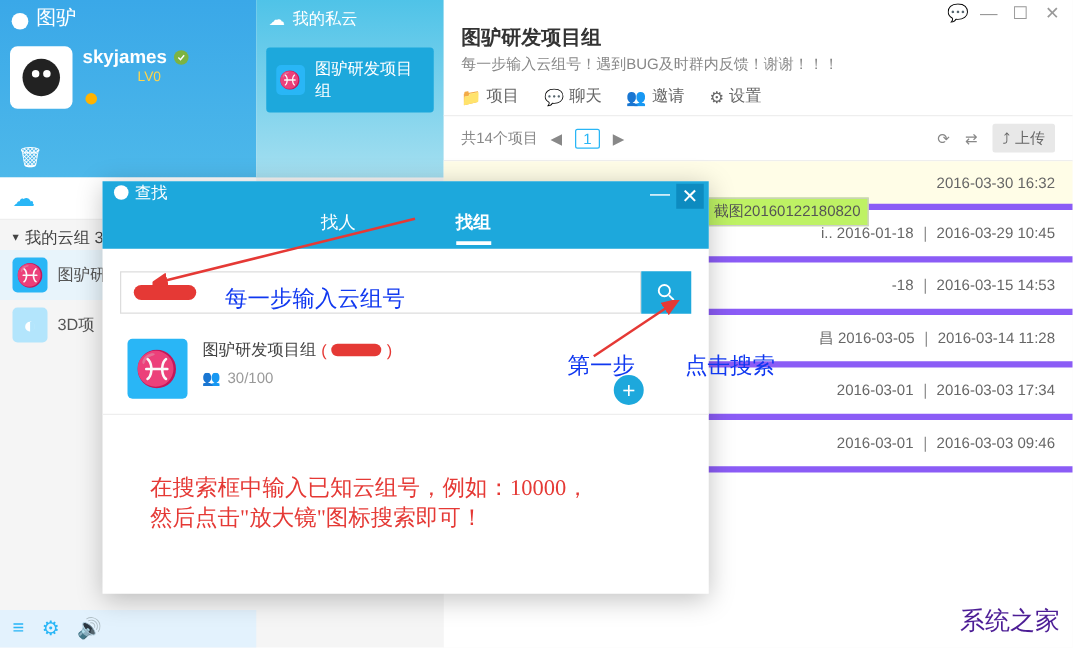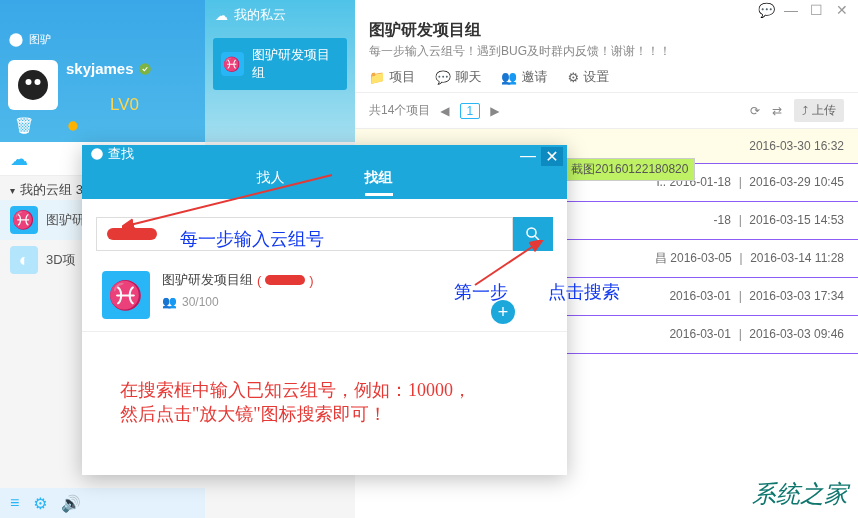--- a/index.html
+++ b/index.html
@@ -1,26 +1,26 @@
 <!DOCTYPE html>
 <html><head>
 <meta charset="utf-8">
 <style>
 * { margin: 0; padding: 0; box-sizing: border-box; font-family: "Microsoft YaHei", Arial, sans-serif; }
 body { width: 858px; height: 518px; background: #f5f5f5; position: relative; overflow: hidden; }
 
 
 .left-panel { position: absolute; left: 0; top: 0; width: 205px; height: 142px; background: linear-gradient(180deg, #3aa8e8, #4db8ea); }
-.app-header { display: flex; align-items: flex-start; padding: 4px 8px; color: #fff; font-size: 11px; margin-top: 28px; }
+.app-header { display: flex; align-items: flex-end; padding: 4px 8px; color: #fff; font-size: 16px; }
 .app-logo { width: 16px; height: 16px; margin-right: 5px; }
 .user-area { display: flex; padding: 8px; }
 .avatar { width: 50px; height: 50px; border-radius: 6px; background: #fff; display: flex; align-items: center; justify-content: center; }
 .user-info { margin-left: 8px; color: #fff; }
 .username { font-weight: bold; font-size: 15px; display: flex; align-items: center; gap: 4px; }
-.badge-v { color: #ffd54a; font-size: 17px; margin-top: 18px; padding-left: 44px; }
+.badge-v { color: #ffd54a; font-size: 11px; margin-top: 2px; padding-left: 44px; }
 .trash-icon { position: absolute; left: 14px; top: 116px; color: #fff; font-size: 16px; }
 
 
 .cloud-tabs { position: absolute; left: 0; top: 142px; width: 205px; height: 34px; background: #fff; display: flex; align-items: center; padding: 0 10px; gap: 14px; border-bottom: 1px solid #eee; }
 .cloud-icon { color: #29b6f6; font-size: 18px; }
 
 
 .mygroup-row { position: absolute; left: 0; top: 176px; width: 205px; padding: 5px 10px; font-size: 13px; color: #444; display: flex; align-items: center; }
 .tri { font-size: 10px; margin-right: 5px; }
 
@@ -48,21 +48,21 @@
 .main-sub { padding: 2px 14px; font-size: 12px; color: #888; }
 .tab-row { display: flex; align-items: center; padding: 6px 14px; gap: 20px; font-size: 13px; color: #666; border-bottom: 1px solid #eee; }
 .tab-row .t { display: flex; align-items: center; gap: 4px; }
 
 .pager { display: flex; align-items: center; padding: 6px 14px; gap: 10px; font-size: 12px; color: #888; border-bottom: 1px solid #eee; }
 .pg-box { border: 1px solid #29b6f6; color: #29b6f6; padding: 0 6px; border-radius: 2px; }
 .pager .right { margin-left: auto; display: flex; align-items: center; gap: 12px; }
 .upload-btn { background: #e8e8e8; padding: 3px 8px; border-radius: 2px; display: flex; align-items: center; gap: 4px; color: #666; }
 
 .file-list { }
-.file-row { display: flex; align-items: center; padding: 10px 14px; font-size: 12px; color: #666; border-bottom: 1px solid #8b5cf6; gap: 20px; }
+.file-row { display: flex; align-items: center; padding: 10px 14px; font-size: 12px; color: #666; border-bottom: 5px solid #8b5cf6; gap: 20px; }
 .file-row.hl { background: #fffde7; }
 .tooltip-box { position: absolute; left: 564px; top: 158px; background: #bef264; border: 1px solid #ccc; padding: 2px 6px; font-size: 12px; color: #555; }
 
 
 .dialog { position: absolute; left: 82px; top: 145px; width: 485px; height: 330px; background: #fff; box-shadow: 0 4px 20px rgba(0,0,0,0.25); }
 .dlg-head { height: 54px; background: #1da8dc; color: #fff; }
 .dlg-title { display: flex; align-items: center; padding: 0 8px; font-size: 13px; gap: 4px; }
 .dlg-ctrl { position: absolute; right: 4px; top: 2px; display: flex; gap: 2px; }
 .dlg-ctrl span { width: 22px; text-align: center; cursor: pointer; }
 .dlg-ctrl .close { background: #0d8bc0; }
@@ -80,21 +80,21 @@
 .result-info { font-size: 13px; color: #444; }
 .result-name { display: flex; align-items: center; gap: 4px; }
 .red-scr { background: #e53935; width: 40px; height: 10px; border-radius: 5px; display: inline-block; }
 .members { display: flex; align-items: center; gap: 5px; color: #999; font-size: 12px; margin-top: 6px; }
 .plus-badge { position: absolute; left: 491px; top: 300px; width: 24px; height: 24px; background: #1da8dc; color: #fff; border-radius: 50%; display: flex; align-items: center; justify-content: center; font-size: 18px; }
 
 
 .anno { position: absolute; font-size: 18px; color: #1038f0; font-family: "SimSun","Microsoft YaHei"; pointer-events: none; }
 .anno.red { color: #e53935; }
 .arrow { position: absolute; pointer-events: none; }
-.watermark { position: absolute; right: 10px; bottom: 8px; font-size: 24px; color: #0f766e; font-style: italic; }
+.watermark { position: absolute; right: 10px; bottom: 8px; font-size: 20px; color: #4c1d95; }
 </style>
 </head>
 <body>
 
 <div class="left-panel">
   <div class="app-header">
     <svg class="app-logo" viewBox="0 0 24 24" fill="#fff">
         <circle cx="12" cy="12" r="10"></circle>
       </svg>
     <span>图驴</span>

